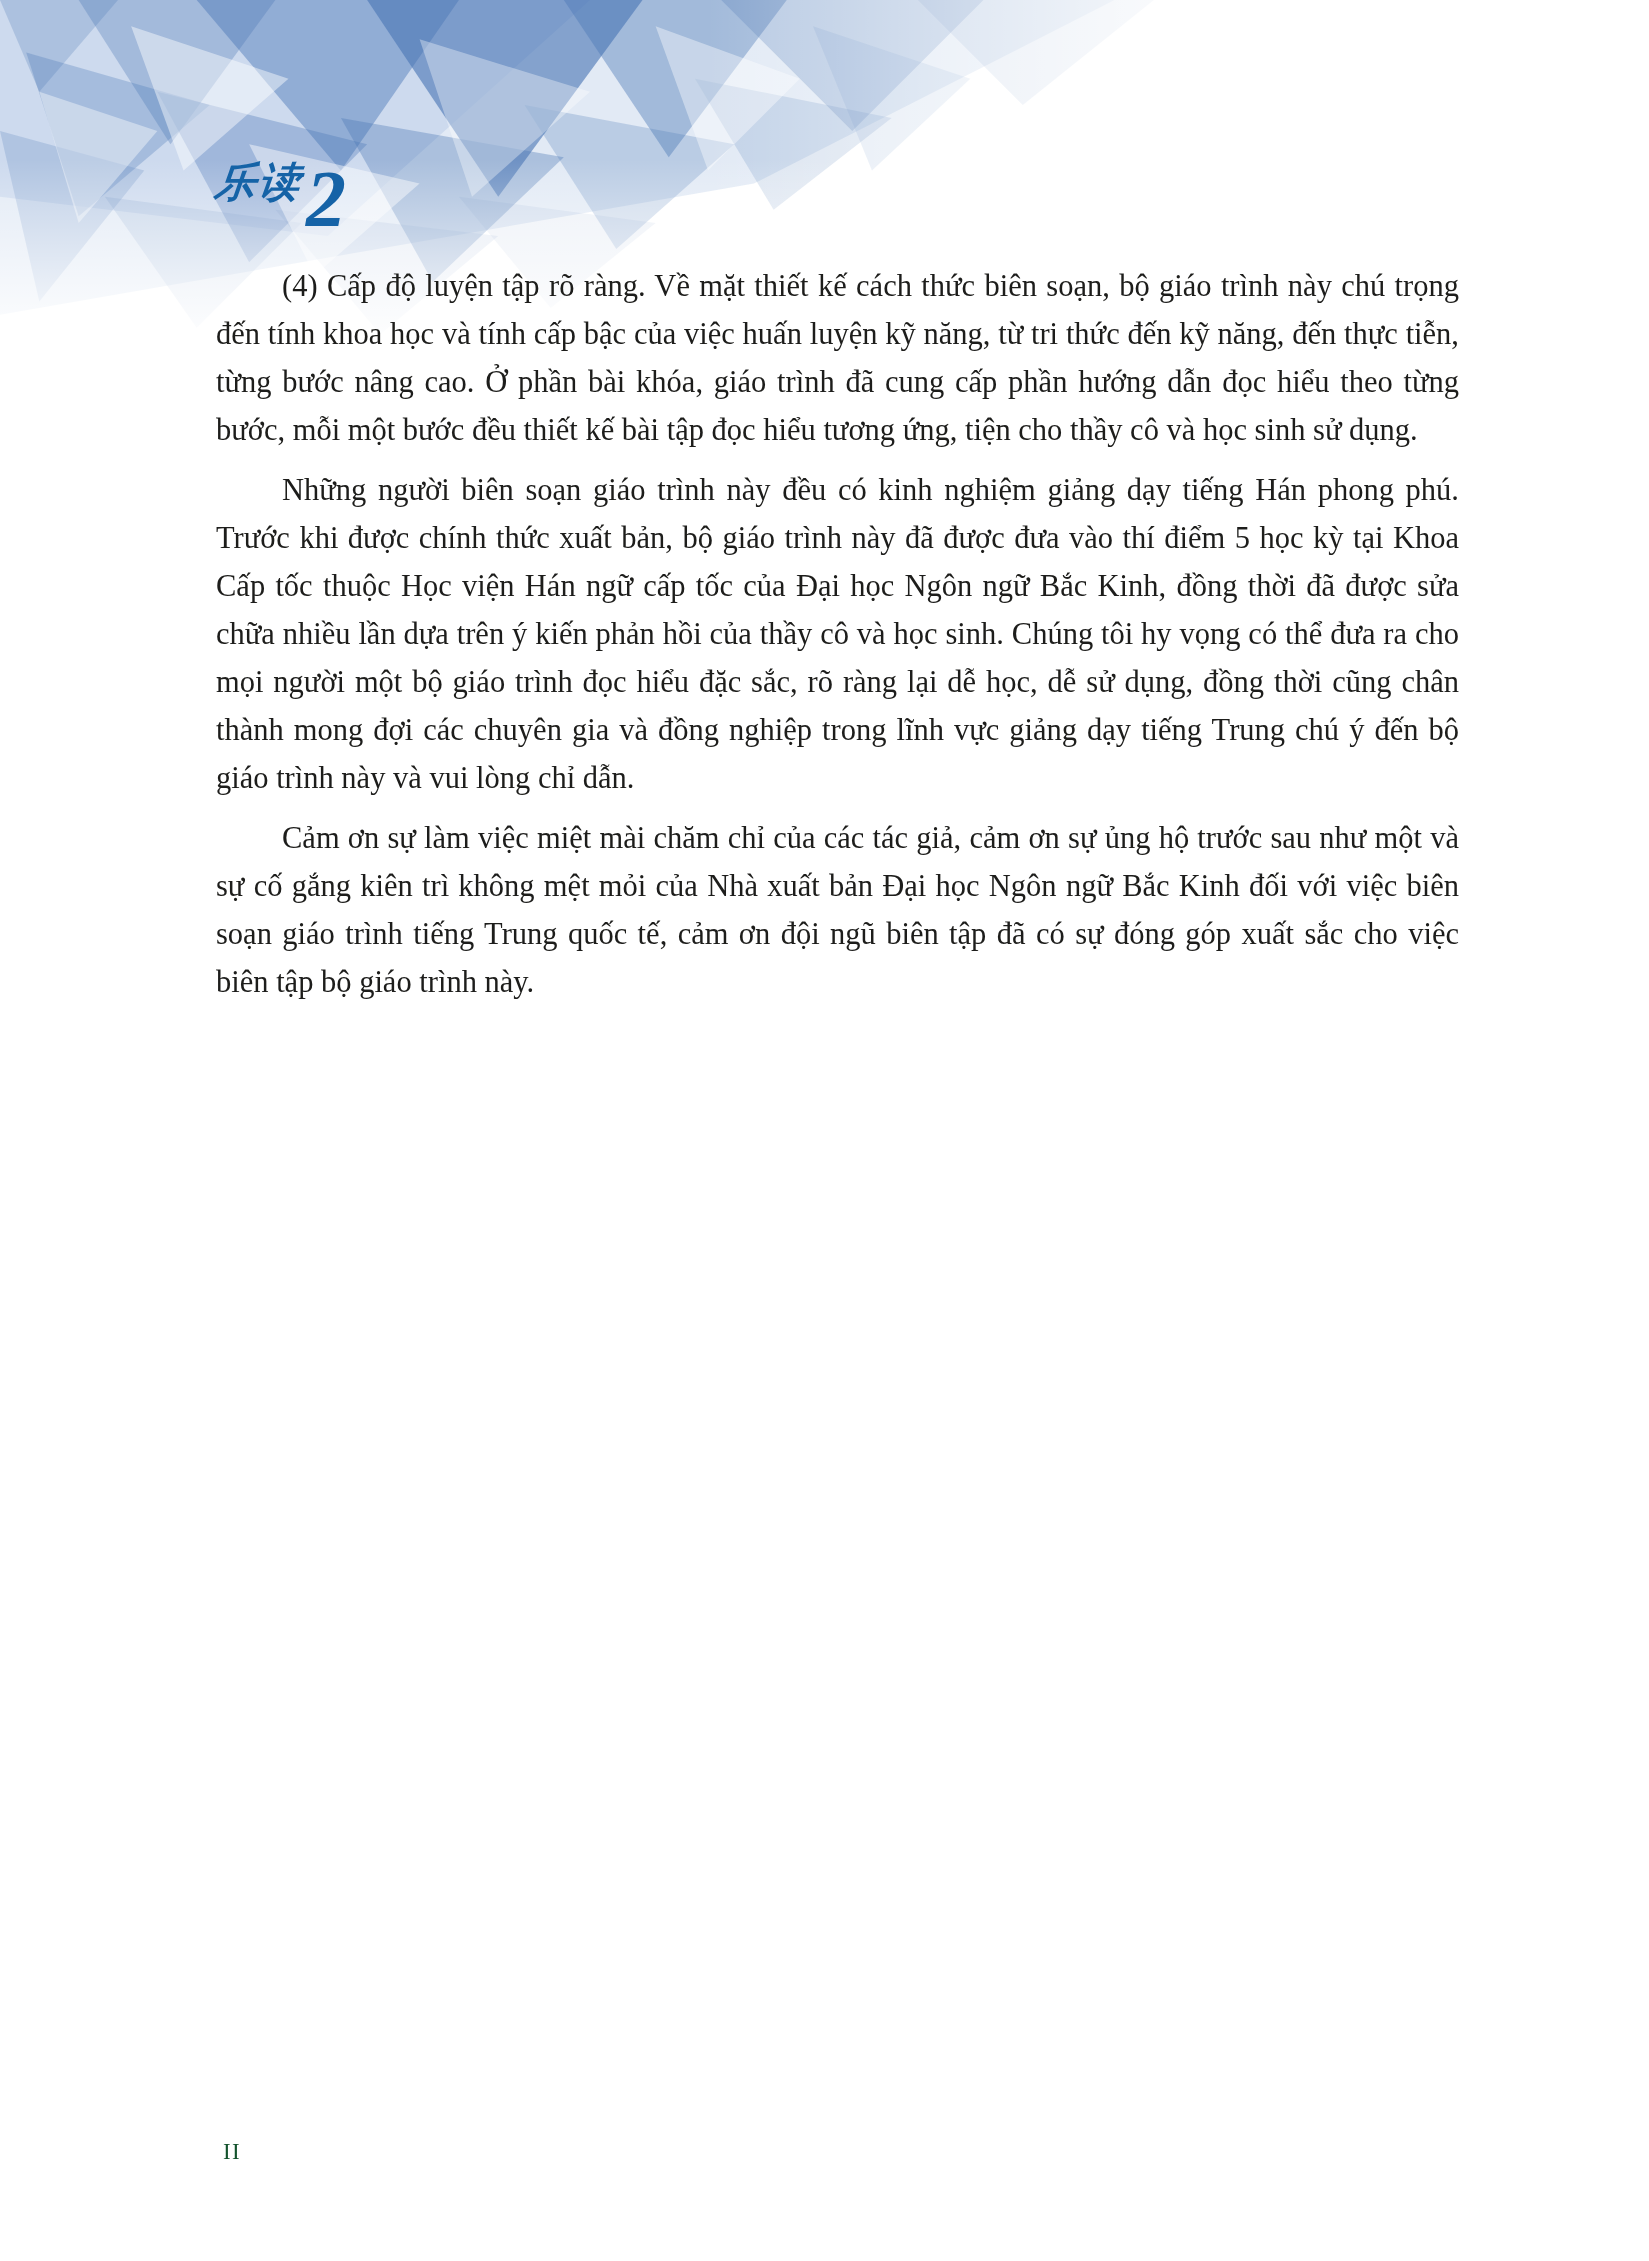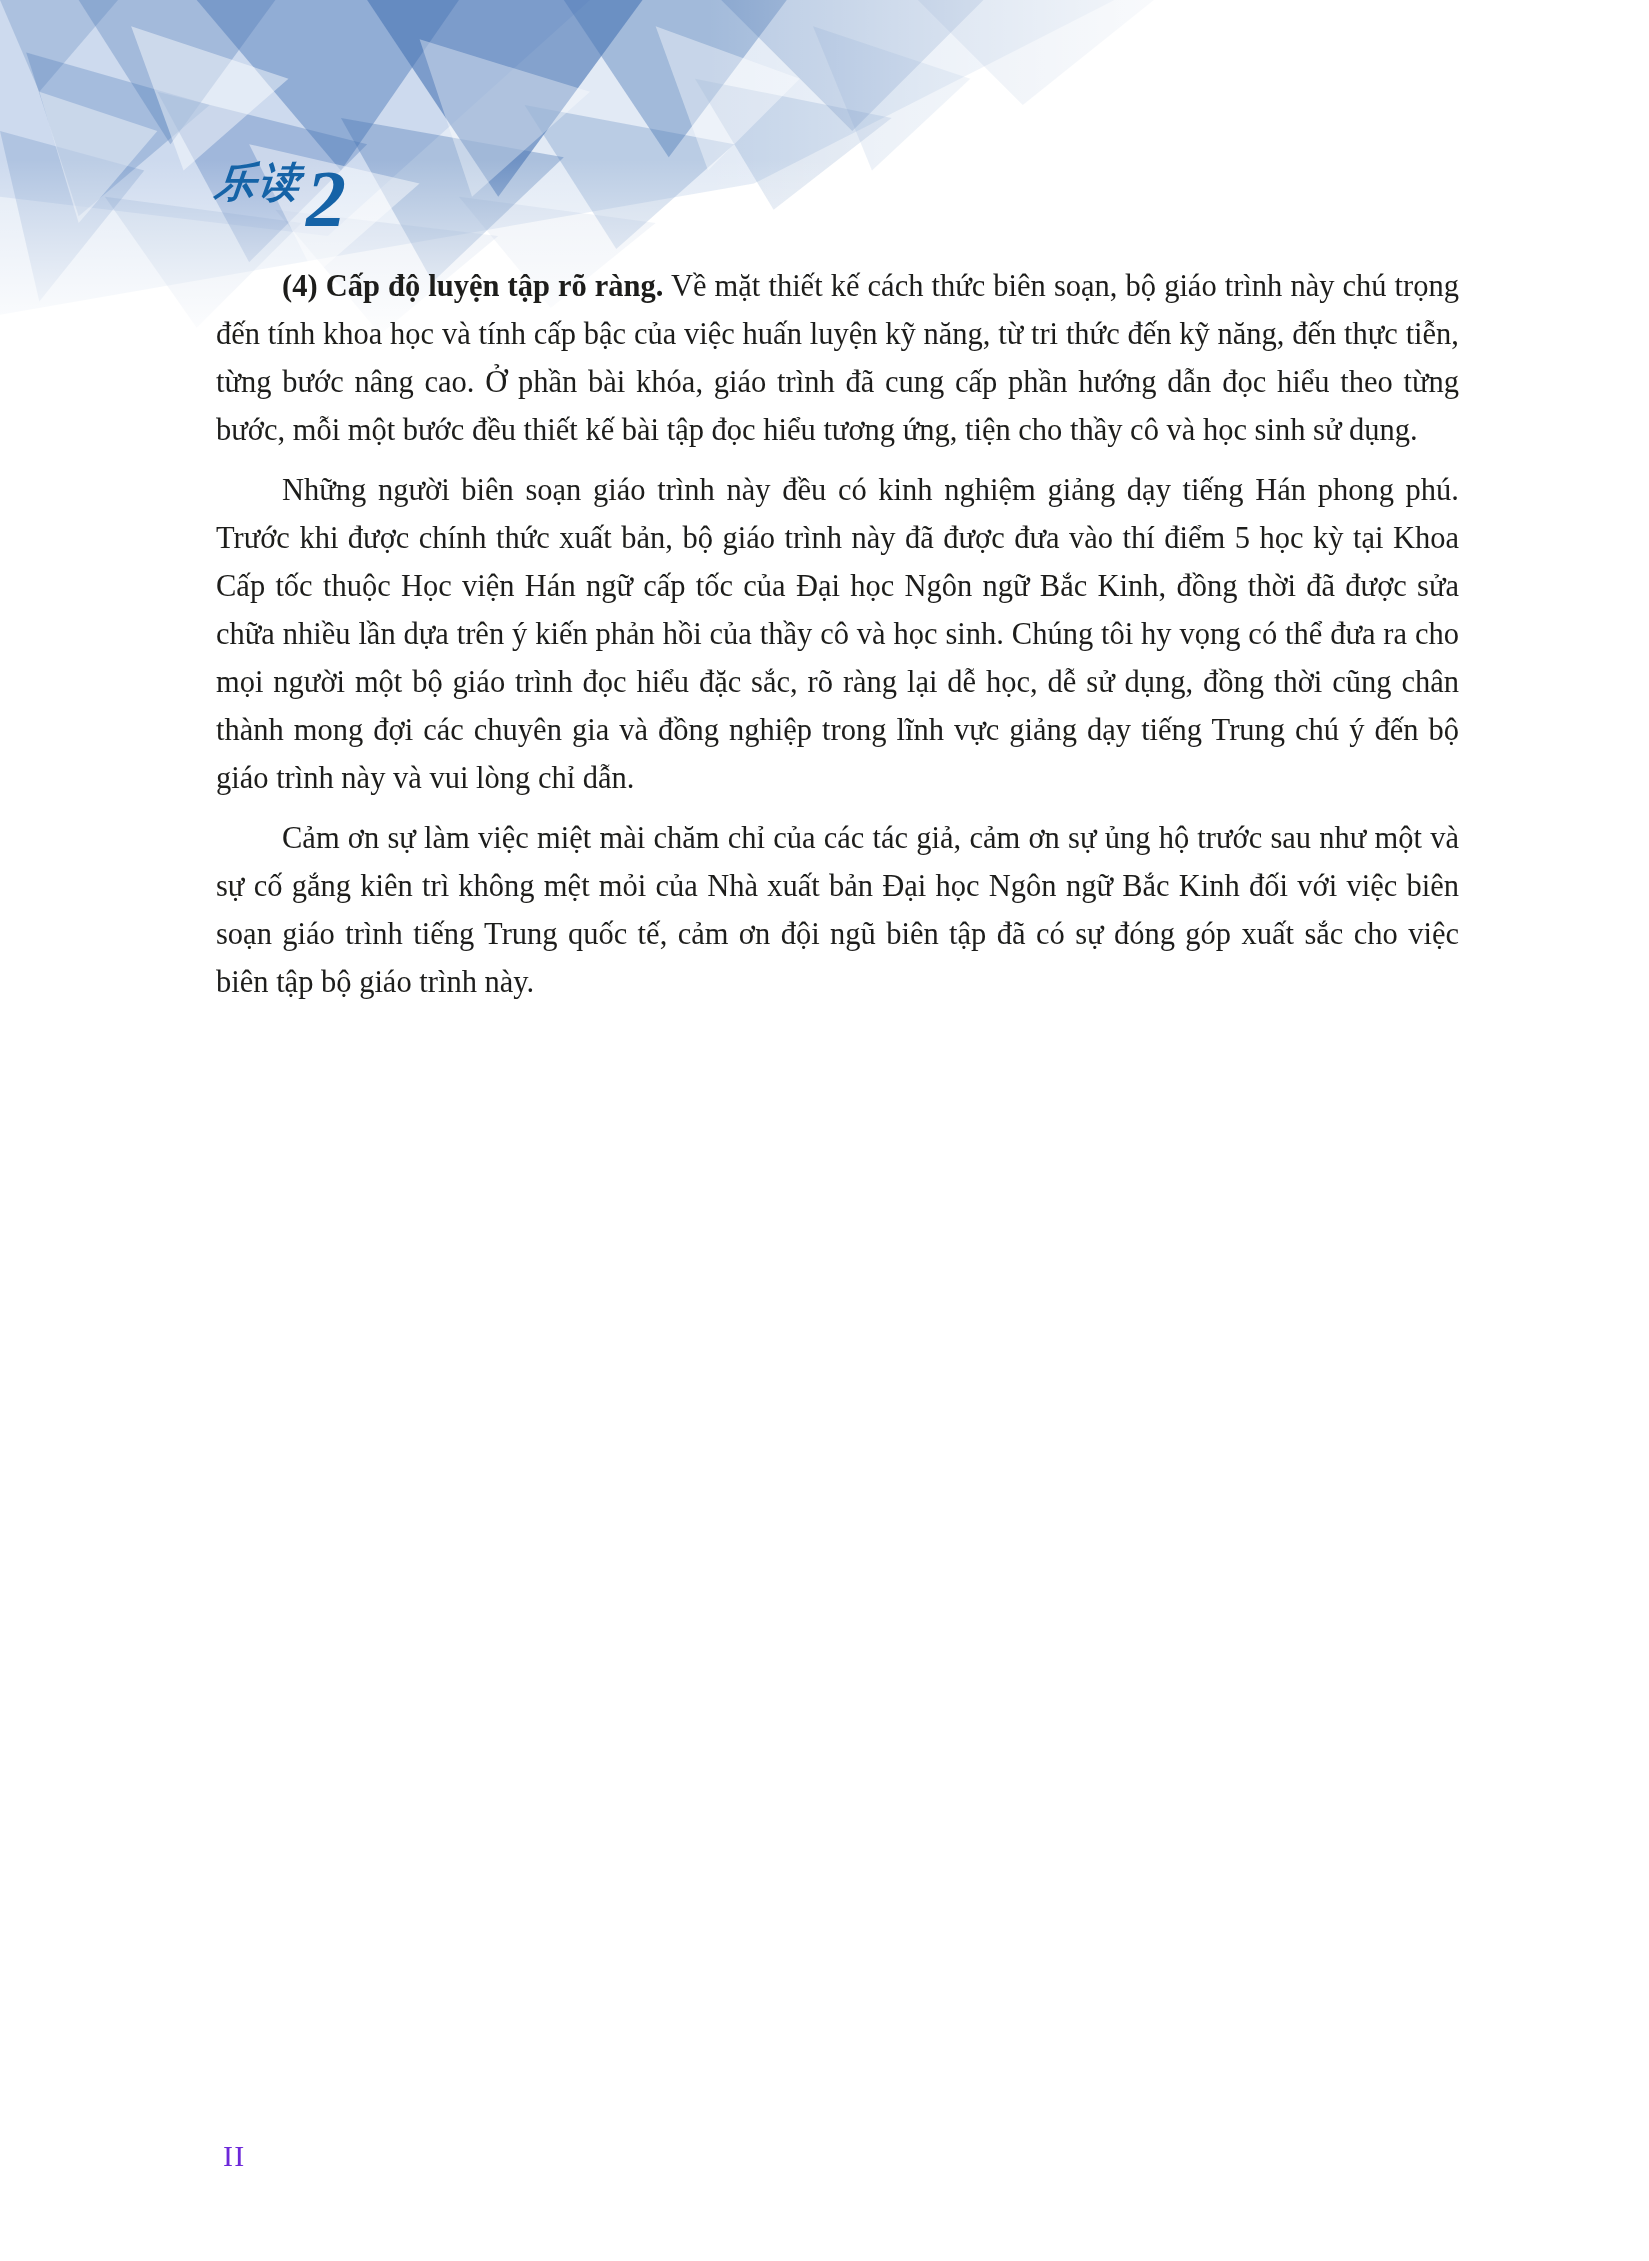--- a/index.html
+++ b/index.html
@@ -57,21 +57,21 @@
     top: 262px;
     width: 1243px;
     font-size: 30.5px;
     line-height: 48px;
     text-align: justify;
   }
   .content p {
     margin: 0 0 11.8px 0;
     text-indent: 66px;
   }
-  .content .lead { font-weight: 700; }
+  .content .lead { font-weight: 400; }
 
   
   .signature-block {
     position: absolute;
     left: 1225px;
     top: 1024px;
     transform: translateX(-50%);
     text-align: center;
     white-space: nowrap;
   }
@@ -85,23 +85,23 @@
     font-size: 29.5px;
     line-height: 47px;
     margin-top: 10.5px;
   }
 
   
   .page-number {
     position: absolute;
     left: 223px;
     top: 2139px;
-    font-size: 30px;
+    font-size: 23px;
     letter-spacing: 1.3px;
-    color: #6d28d9;
+    color: #14532d;
   }
 </style>
 </head>
 <body>
 
 <div class="page">
 
   <svg class="poly-bg" viewBox="0 0 1960 540" xmlns="http://www.w3.org/2000/svg" preserveAspectRatio="none">
     <defs>
       <linearGradient id="fadeBottom" x1="0" y1="0" x2="0" y2="1">

